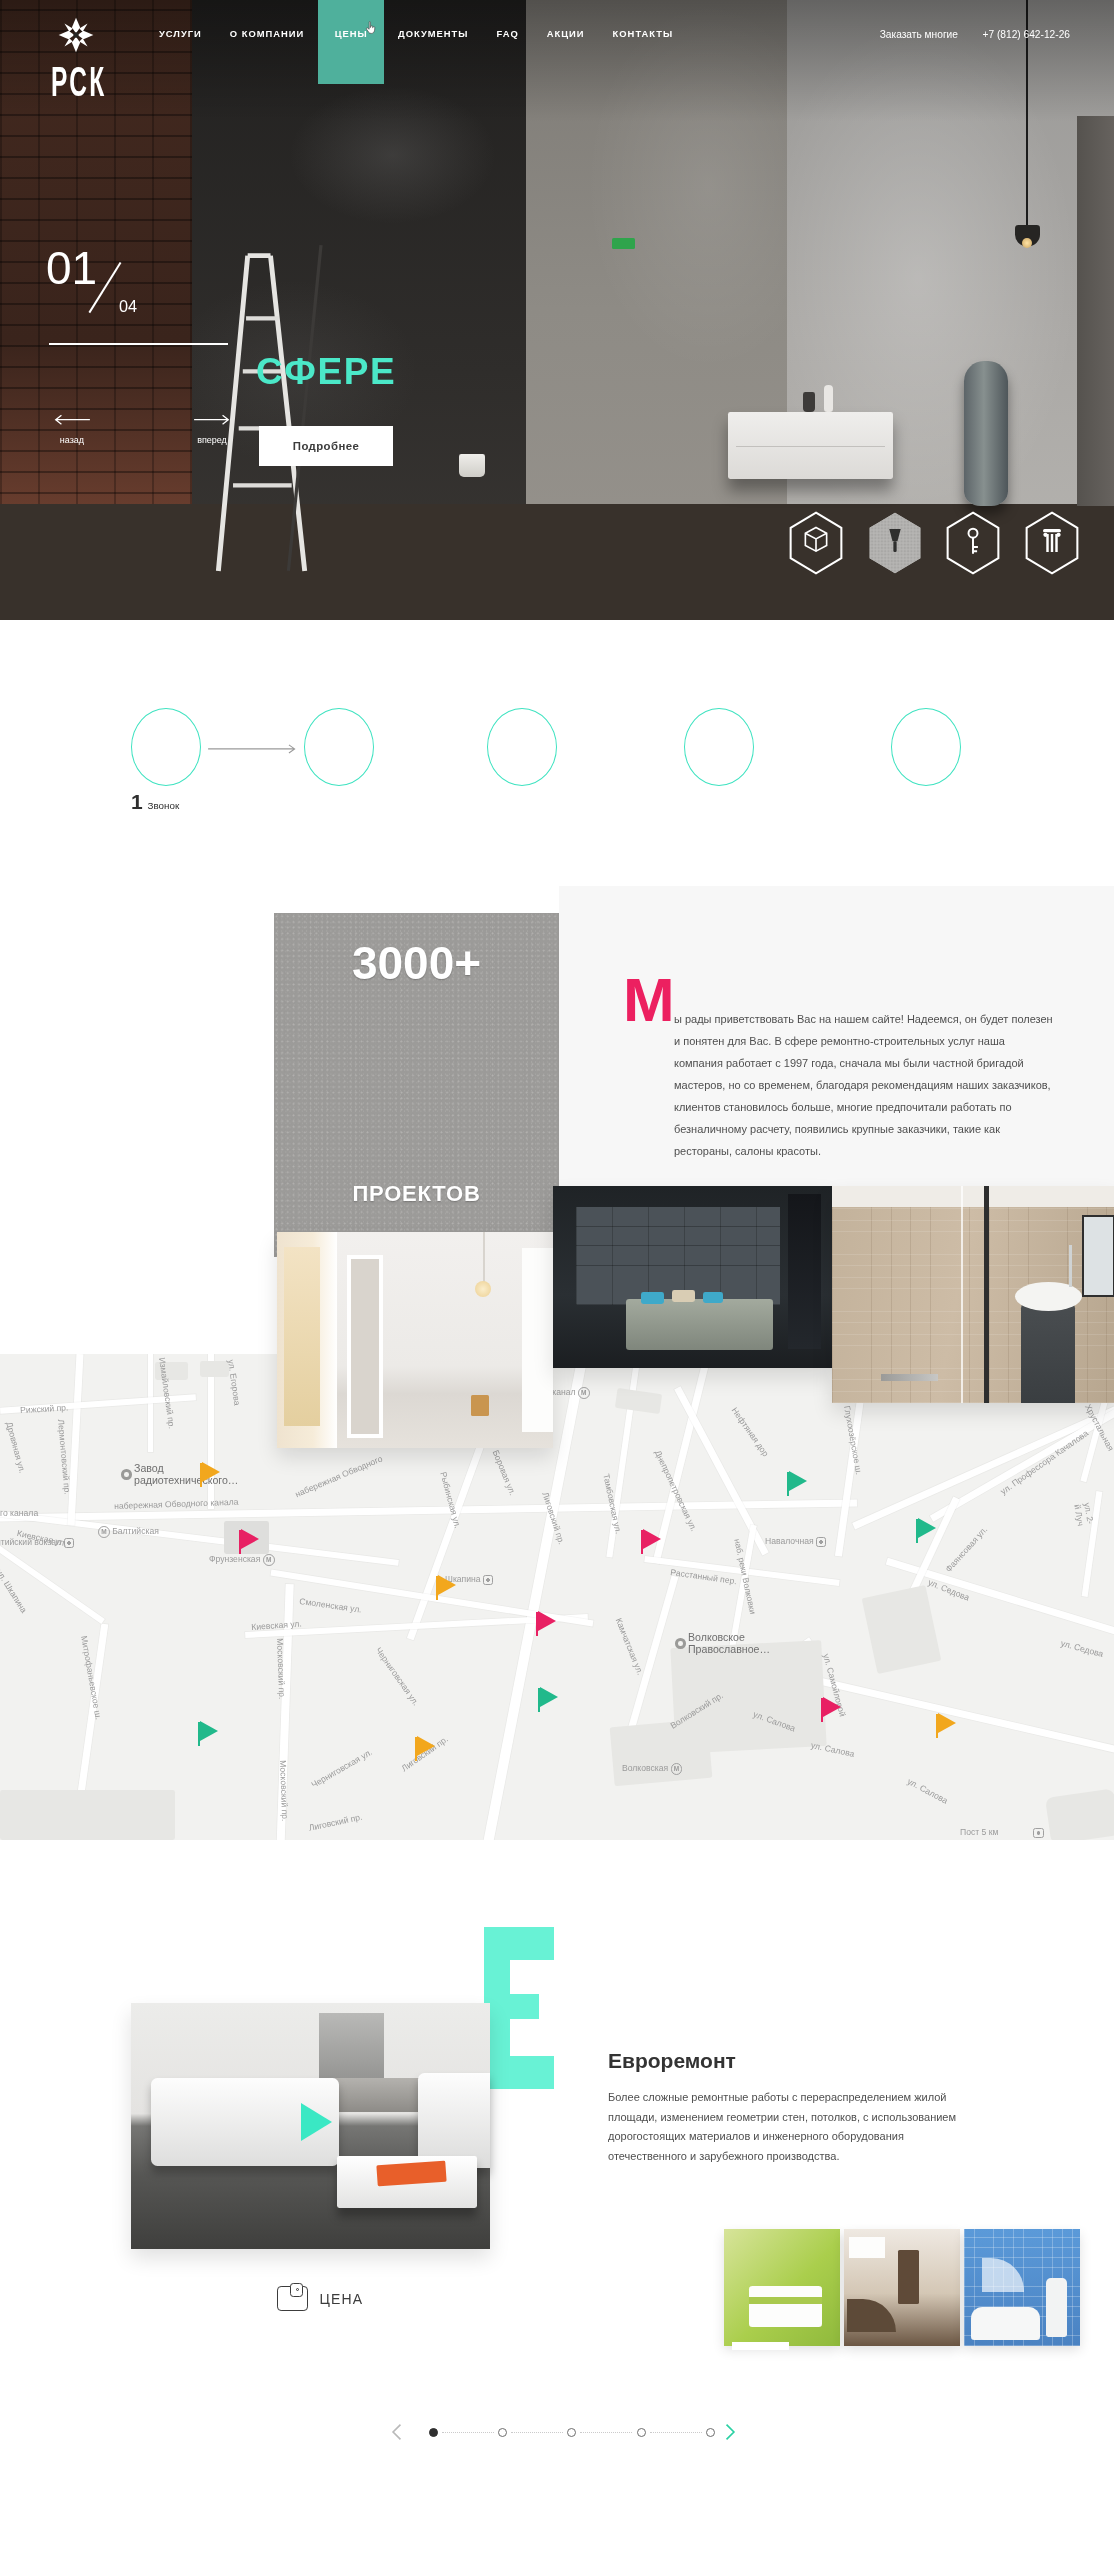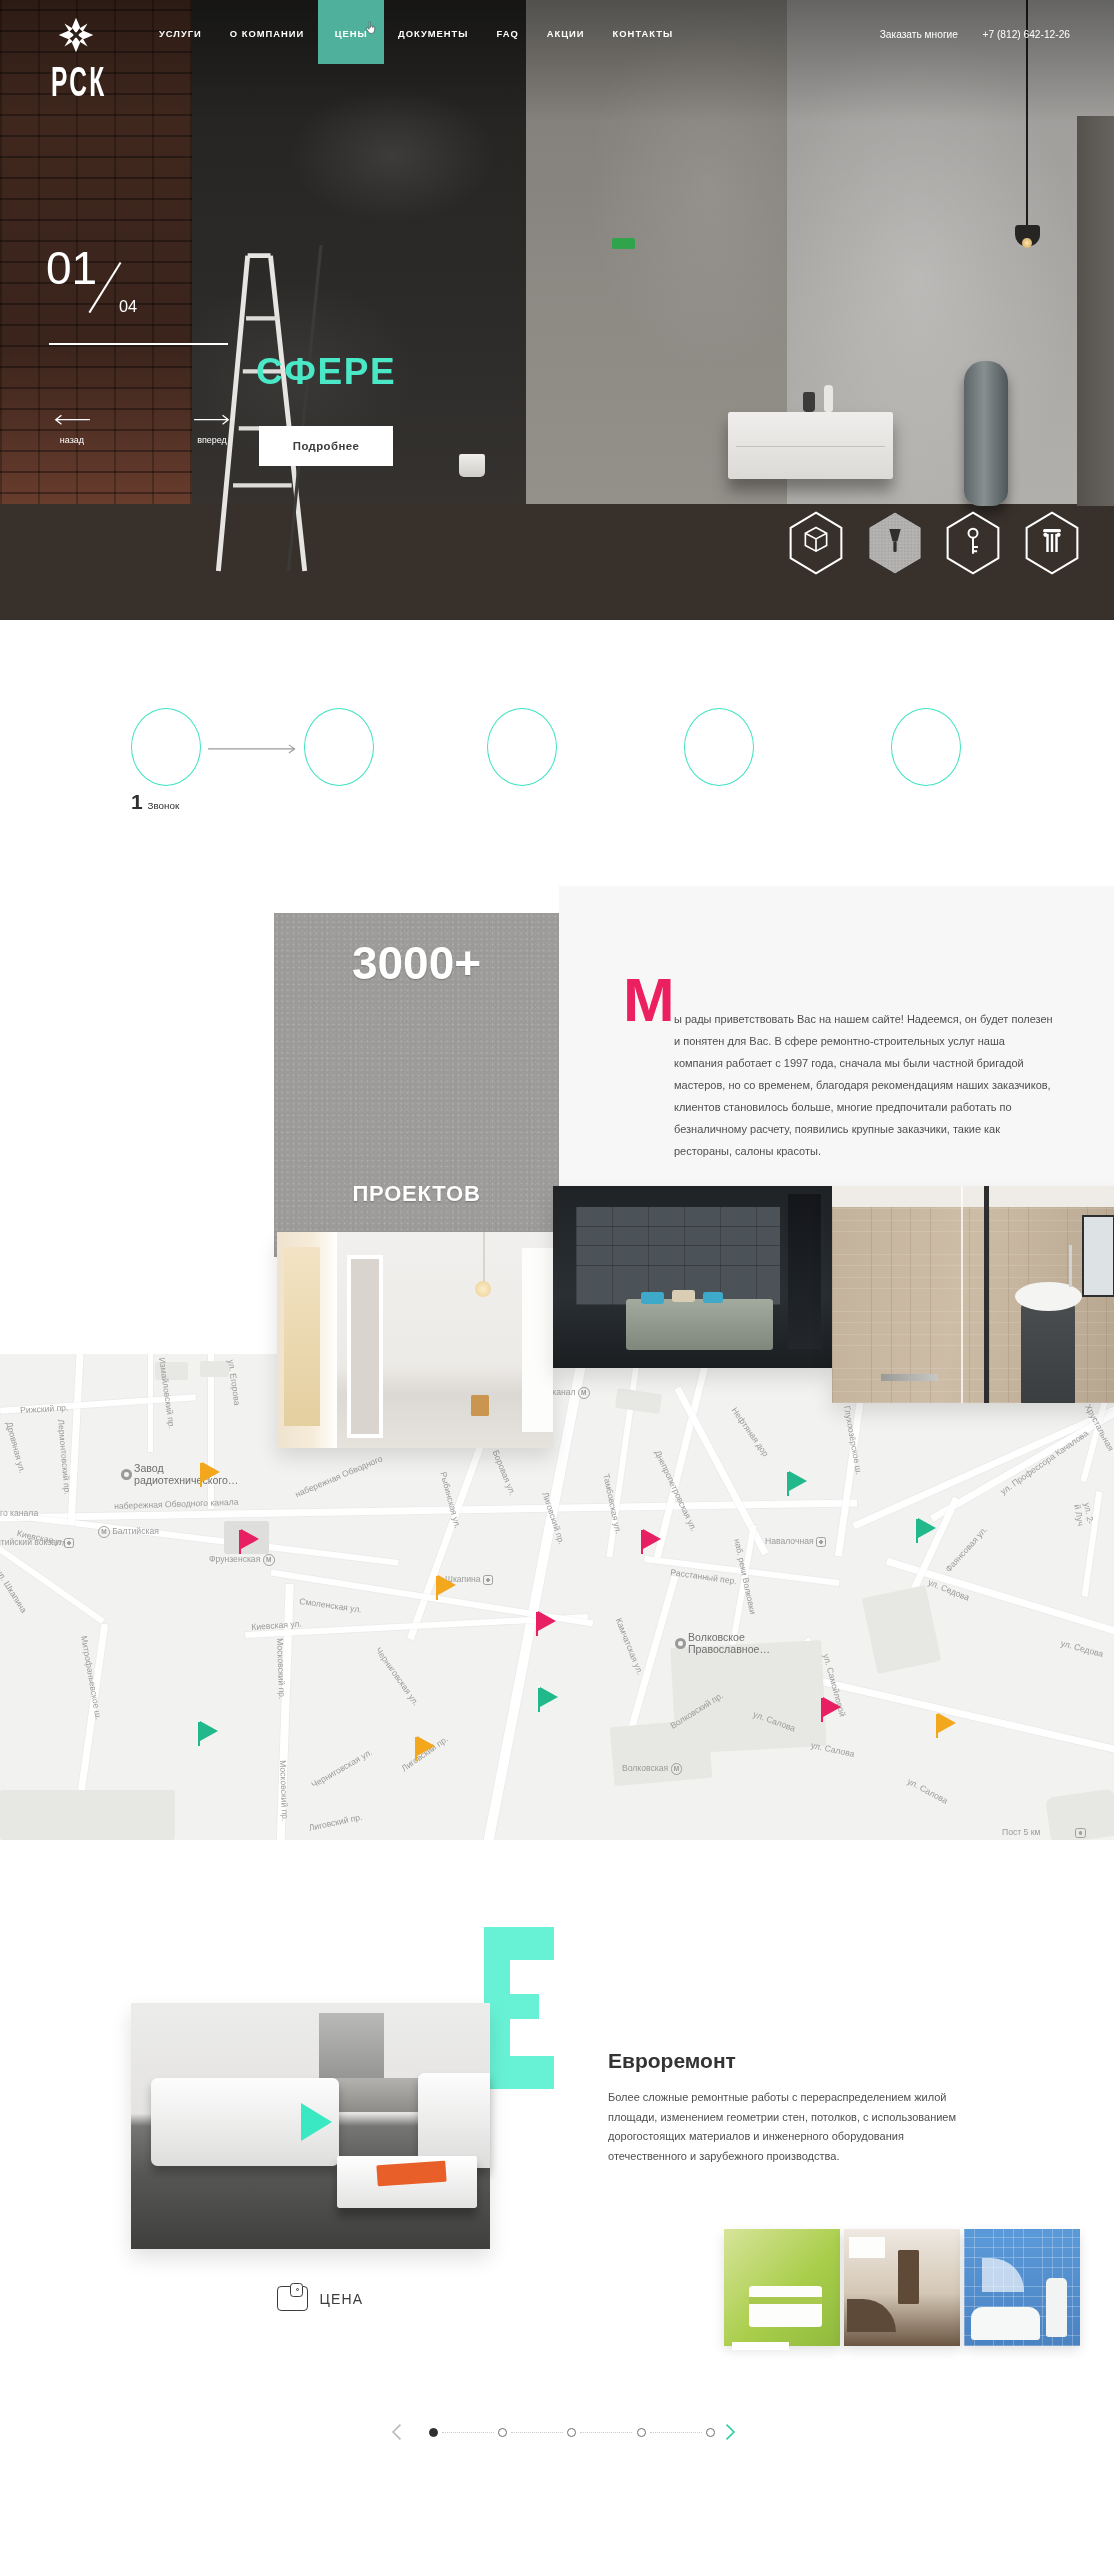--- a/index.html
+++ b/index.html
@@ -47,21 +47,21 @@
   .cabinet{left:1077px;top:116px;width:38px;height:390px;background:linear-gradient(90deg,#55524e,#67635f);}
   .bucket{left:459px;top:454px;width:26px;height:23px;background:linear-gradient(180deg,#efeeea,#cfcdc8);
       border-radius:2.4px 2.4px 4.9px 4.9px;}
 
   
   .logo-text{transform:scaleY(1.75);transform-origin:top;letter-spacing:2.4px;font-weight:700;
       font-size:24.5px;color:#fff;}
   .nav{display:flex;align-items:flex-start;position:absolute;left:145px;top:0;}
   .nav-item{padding:28px 14px 0;font-size:9.4px;font-weight:700;letter-spacing:1px;color:#fff;
       white-space:nowrap;cursor:pointer;height:auto;}
-  .nav-item.active{background:#4fb09c;height:64px;box-sizing:border-box;padding:28px 16.3px 0;position:relative;}
+  .nav-item.active{background:#4fb09c;height:84px;box-sizing:border-box;padding:28px 16.3px 0;position:relative;}
   .hdr-right{position:absolute;right:44px;top:29px;display:flex;gap:24.5px;font-size:10.2px;color:#fff;}
 
   
   .slide-num{color:#fff;font-weight:300;}
   .h-title1{color:#fff;font-weight:700;font-size:37px;letter-spacing:1.6px;}
   .h-title2{color:#4be8c8;font-weight:700;font-size:37px;letter-spacing:1.6px;}
   .hero-btn{background:#fff;color:#3c3c3c;font-weight:700;font-size:11.4px;width:134px;height:40px;
       display:flex;align-items:center;justify-content:center;cursor:pointer;letter-spacing:0.4px;}
   .dir{color:#fff;font-size:9px;text-align:center;cursor:pointer;width:52px;}
   .hexes{position:absolute;left:789px;top:511px;display:flex;gap:24.5px;}
@@ -393,21 +393,21 @@
         <div class="map-label" style="left: 830px; top: 299px; transform: rotate(75deg);"><span>ул. Самойловой</span></div>
         <div class="map-label" style="left: 737px; top: 52px; transform: rotate(55deg);"><span>Нефтяная дор</span></div>
         <div class="map-label" style="left: 851px; top: 51px; transform: rotate(80deg);"><span>Глухоозёрское ш.</span></div>
         <div class="map-label" style="left: 999px; top: 135px; transform: rotate(-35deg);"><span>ул. Профессора Качалова</span></div>
         <div class="map-label" style="left: 1091px; top: 49px; transform: rotate(62deg);"><span>Хрустальная</span></div>
         <div class="map-label" style="left: 1091px; top: 148px; transform: rotate(80deg);"><span>ул. 2-й Луч</span></div>
         <div class="map-label" style="left: 944px; top: 214px; transform: rotate(-48deg);"><span>Фаянсовая ул.</span></div>
         <div class="map-label" style="left: 930px; top: 224px; transform: rotate(22deg);"><span>ул. Седова</span></div>
         <div class="map-label" style="left: 1062px; top: 285px; transform: rotate(15deg);"><span>ул. Седова</span></div>
         <div class="map-label" style="left: 765px; top: 183px;"><span>Навалочная</span><span class="r-ic"></span></div>
-        <div class="map-label" style="left: 1002px; top: 474px; gap: 35px;"><span>Пост 5 км</span><span class="r-ic"></span></div>
+        <div class="map-label" style="left: 960px; top: 474px; gap: 35px;"><span>Пост 5 км</span><span class="r-ic"></span></div>
         <div class="map-label" style="left: 545px; top: 33px;"><span>й канал</span><span class="m-ic">М</span></div>
         <div class="map-label" style="left: 0px; top: 155px;"><span>го канала</span></div>
       </div>
     <div id="map-flags">
         <div class="flag" style="left: 200px; top: 108px;">
           <div class="pen" style="border-left: 18px solid rgb(242, 167, 29);"></div>
           <div class="pole" style="background: rgb(242, 167, 29);"></div>
         </div>
         <div class="flag" style="left: 239px; top: 175px;">
           <div class="pen" style="border-left: 18px solid rgb(232, 32, 99);"></div>

